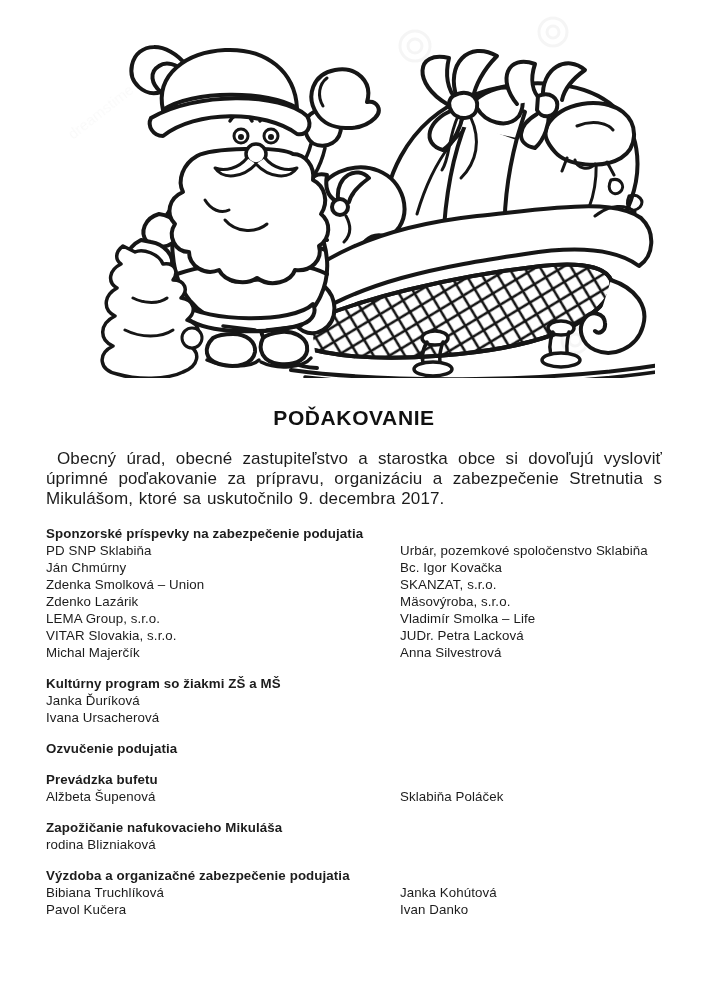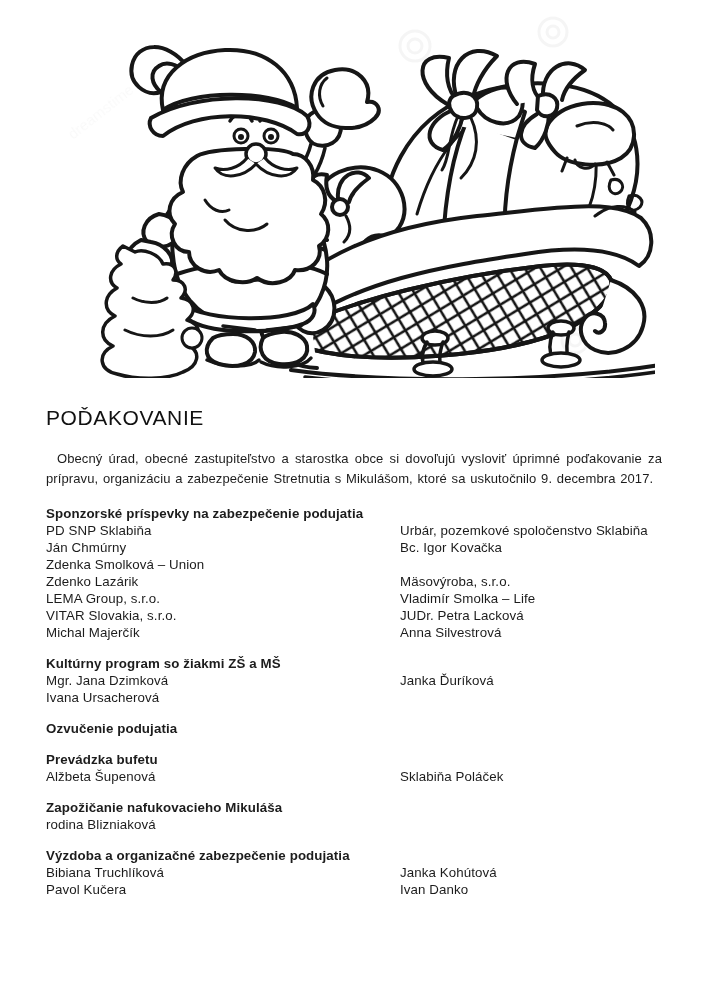--- a/index.html
+++ b/index.html
@@ -4,25 +4,25 @@
 <style>
   html,body { margin:0; padding:0; background:#ffffff; }
   .page {
     position:relative; width:707px; height:1000px; background:#ffffff;
     font-family:"Liberation Sans","DejaVu Sans",sans-serif; color:#1c1c1c;
     overflow:hidden;
   }
   .illustration { position:absolute; top:8px; left:55px; width:600px; height:370px; }
   .content { position:absolute; top:406px; left:46px; width:616px; }
   .doc-title {
-    margin:0 0 19px 0; text-align:left;
-    font-size:21px; font-weight:400; letter-spacing:0.6px; color:#111;
+    margin:0 0 19px 0; text-align:center;
+    font-size:21px; font-weight:700; letter-spacing:0.6px; color:#111;
   }
   .intro {
-    margin:0 0 16px 0; font-size:13px; line-height:20px;
+    margin:0 0 16px 0; font-size:17px; line-height:20px;
     text-align:justify; text-indent:11px; letter-spacing:0.1px; word-spacing:1px;
   }
   .section { margin:8px 0 14px 0; font-size:13.3px; line-height:17px; letter-spacing:0.1px; }
   .section h2 { margin:0; font-size:13.3px; line-height:17px; font-weight:700; letter-spacing:0.1px; }
   .row { display:flex; }
   .cell-left { width:354px; flex:0 0 354px; }
   .cell-right { flex:1; }
   svg { display:block; }
 </style>
 </head>
@@ -179,20 +179,21 @@
       <div class="row">
           <span class="cell-left">PD SNP Sklabiňa</span>
           <span class="cell-right">Urbár, pozemkové spoločenstvo Sklabiňa</span>
         </div>
       <div class="row">
           <span class="cell-left">Ján Chmúrny</span>
           <span class="cell-right">Bc. Igor Kovačka</span>
         </div>
       <div class="row">
           <span class="cell-left">Zdenka Smolková – Union</span>
+          <span class="cell-right">SKANZAT, s.r.o.</span>
         </div>
       <div class="row">
           <span class="cell-left">Zdenko Lazárik</span>
           <span class="cell-right">Mäsovýroba, s.r.o.</span>
         </div>
       <div class="row">
           <span class="cell-left">LEMA Group, s.r.o.</span>
           <span class="cell-right">Vladimír Smolka – Life</span>
         </div>
       <div class="row">
@@ -201,21 +202,20 @@
         </div>
       <div class="row">
           <span class="cell-left">Michal Majerčík</span>
           <span class="cell-right">Anna Silvestrová</span>
         </div>
     </div>
 
     <div class="section">
       <h2>Kultúrny program so žiakmi ZŠ a MŠ</h2>
       <div class="row">
-          <span class="cell-left">Mgr. Jana Dzimková</span>
           <span class="cell-right">Janka Ďuríková</span>
         </div>
       <div class="row">
           <span class="cell-left">Ivana Ursacherová</span>
           <span class="cell-right"></span>
         </div>
     </div>
 
     <div class="section">
       <h2>Ozvučenie podujatia</h2>

